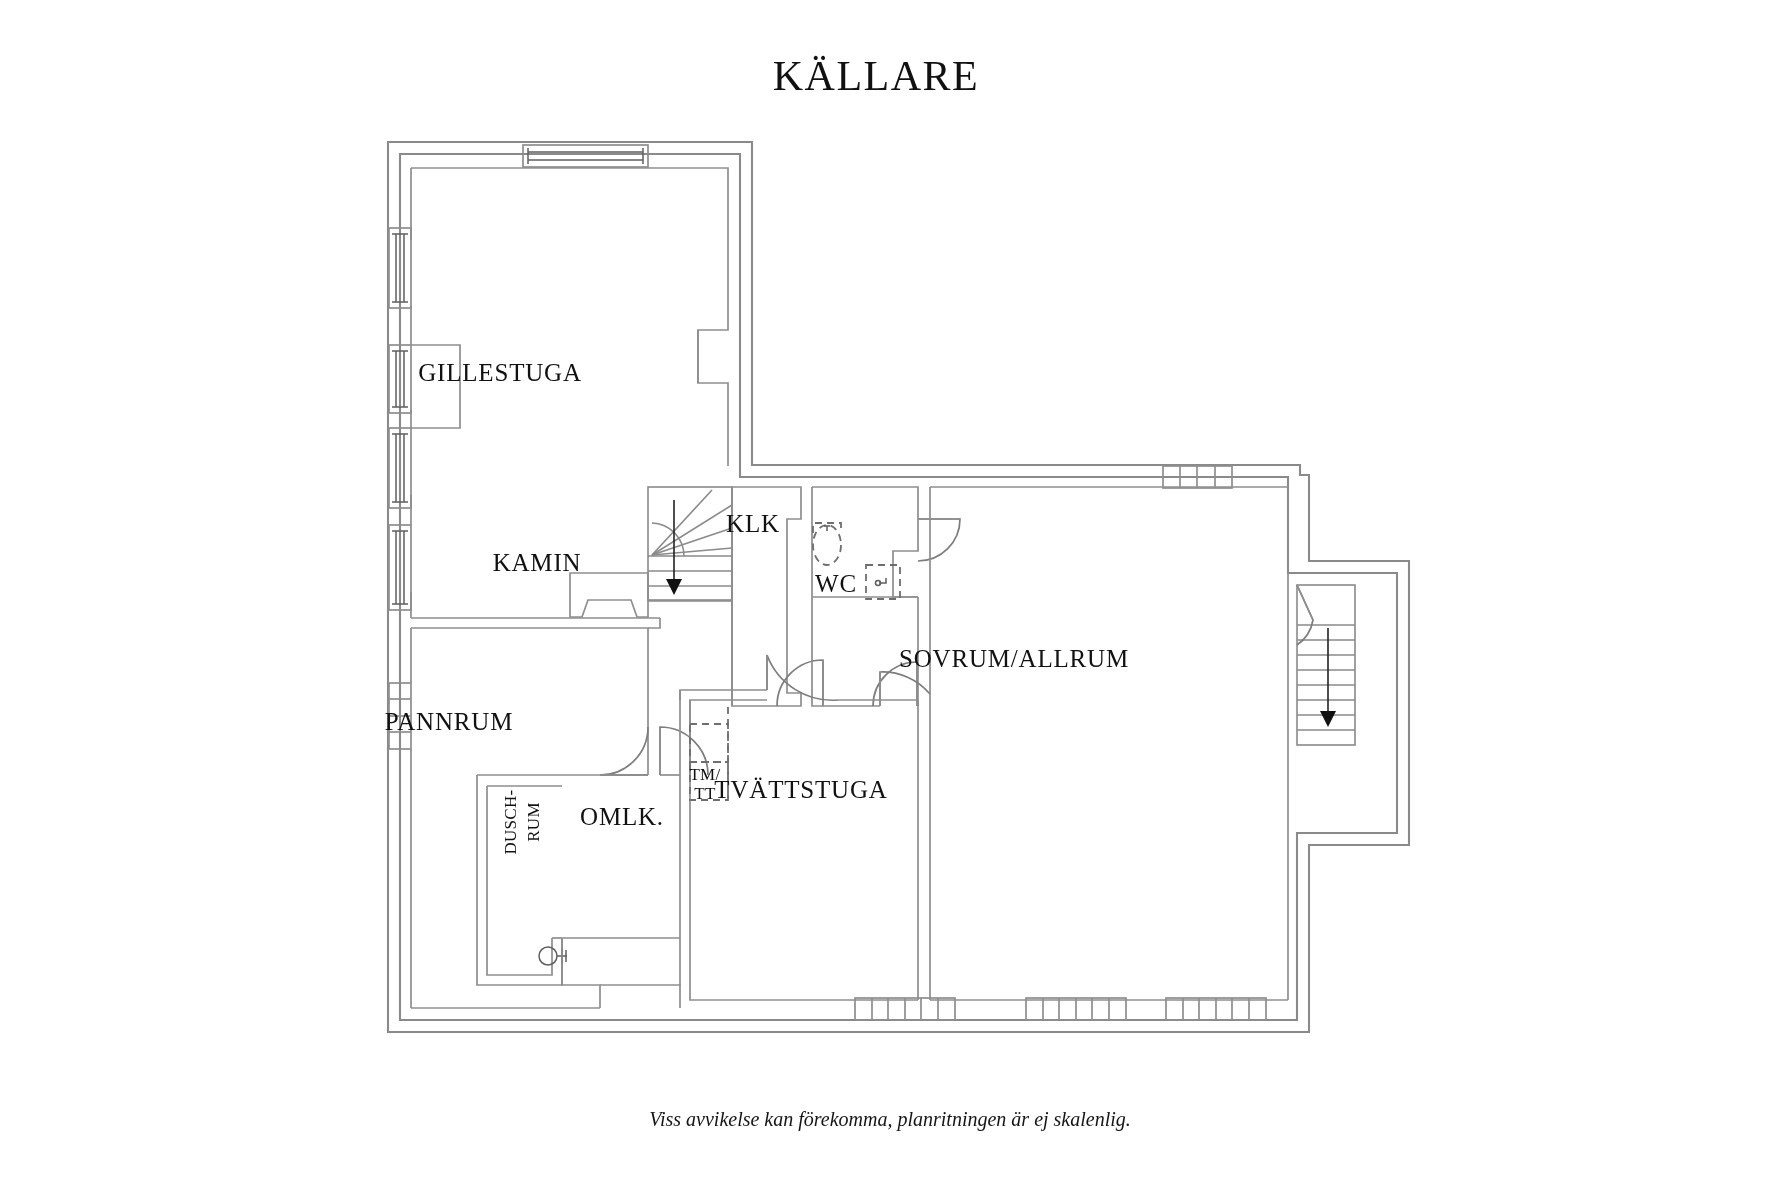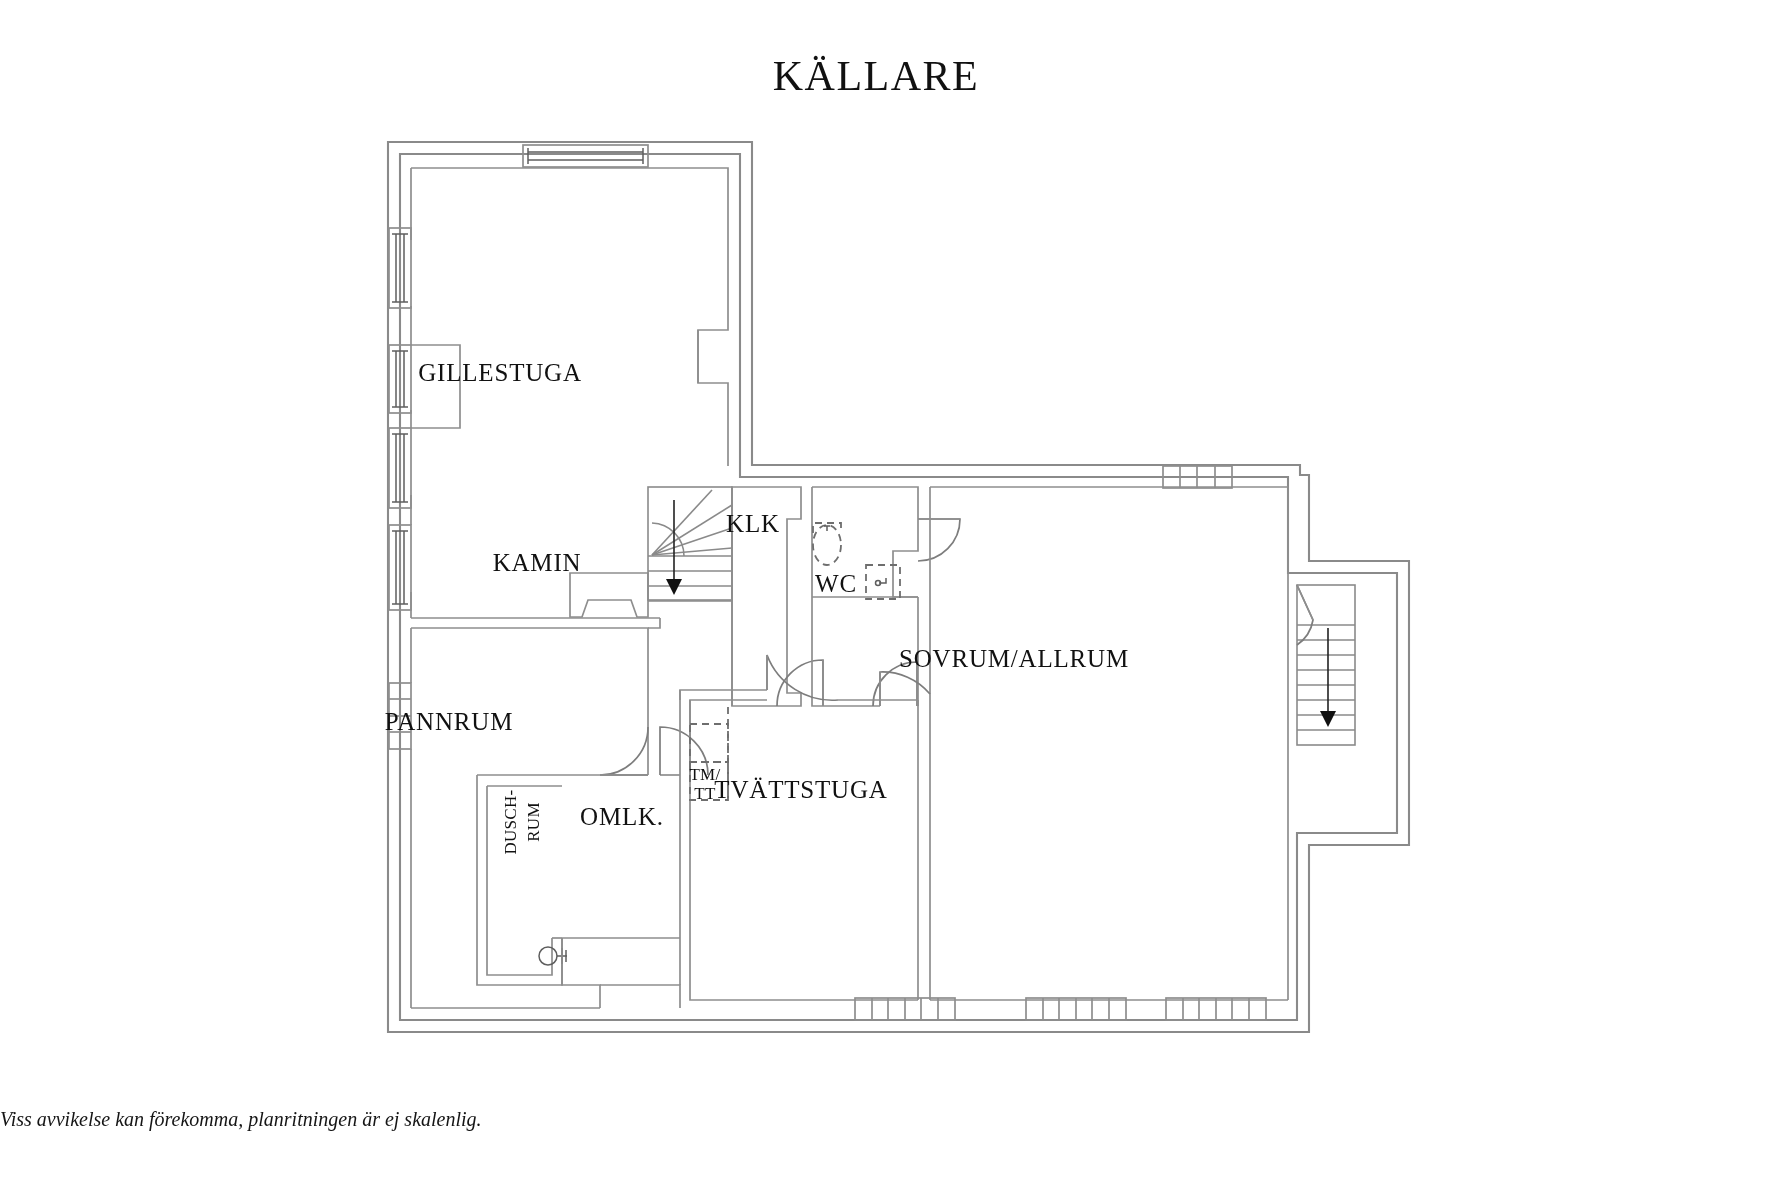--- a/index.html
+++ b/index.html
@@ -30,21 +30,21 @@
     font-size: 42px;
     letter-spacing: 1.5px;
     font-weight: 400;
     color: #111111;
   }
   .plan-footer {
     position: absolute;
     top: 1108px;
     left: 0;
     width: 1780px;
-    text-align: left;
+    text-align: center;
     font-size: 20px;
     font-style: italic;
     color: #151515;
   }
   svg#floorplan {
     position: absolute;
     left: 0;
     top: 0;
     width: 1780px;
     height: 1187px;

